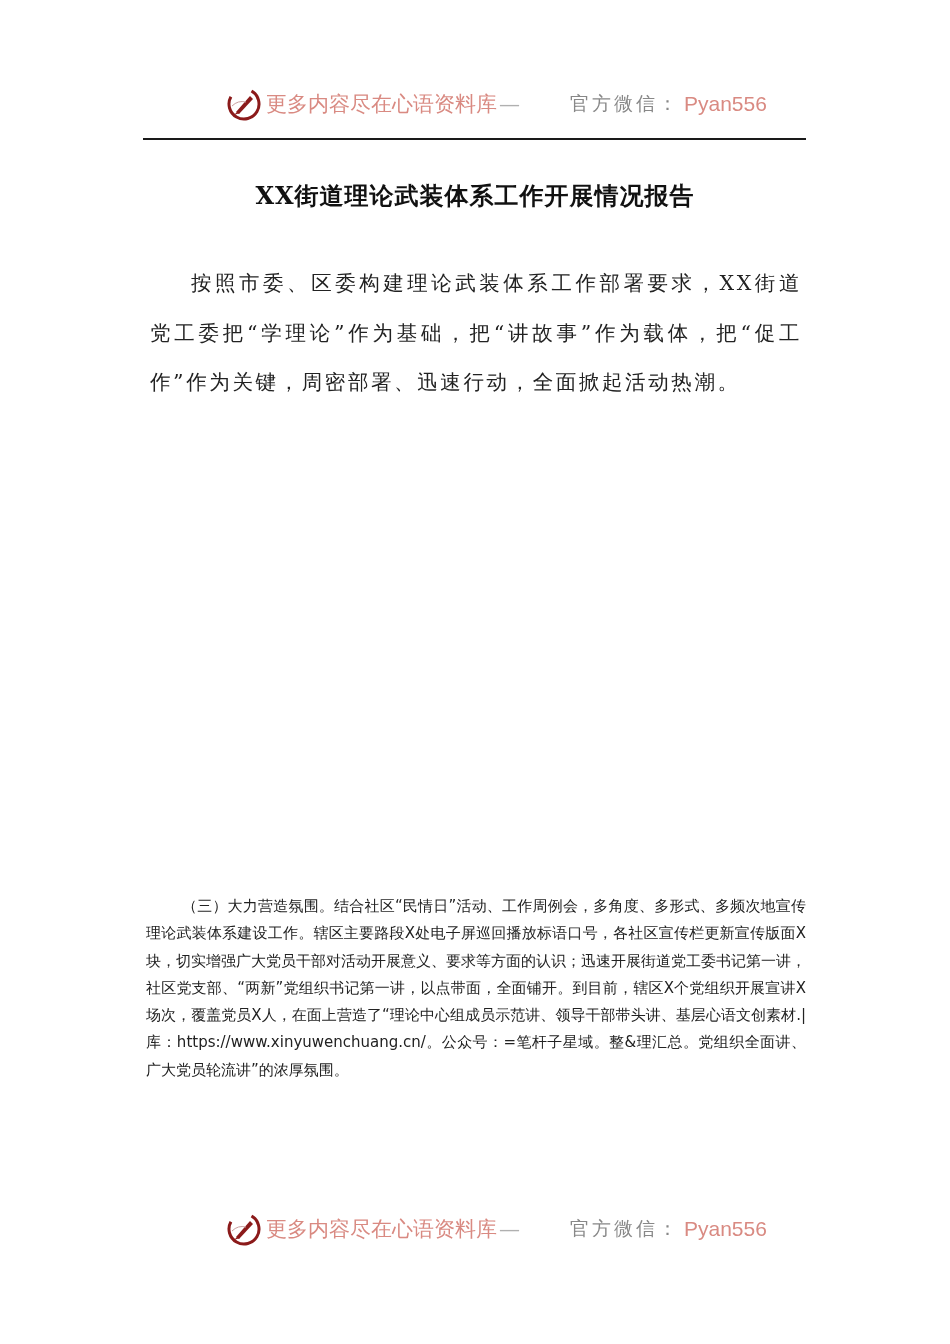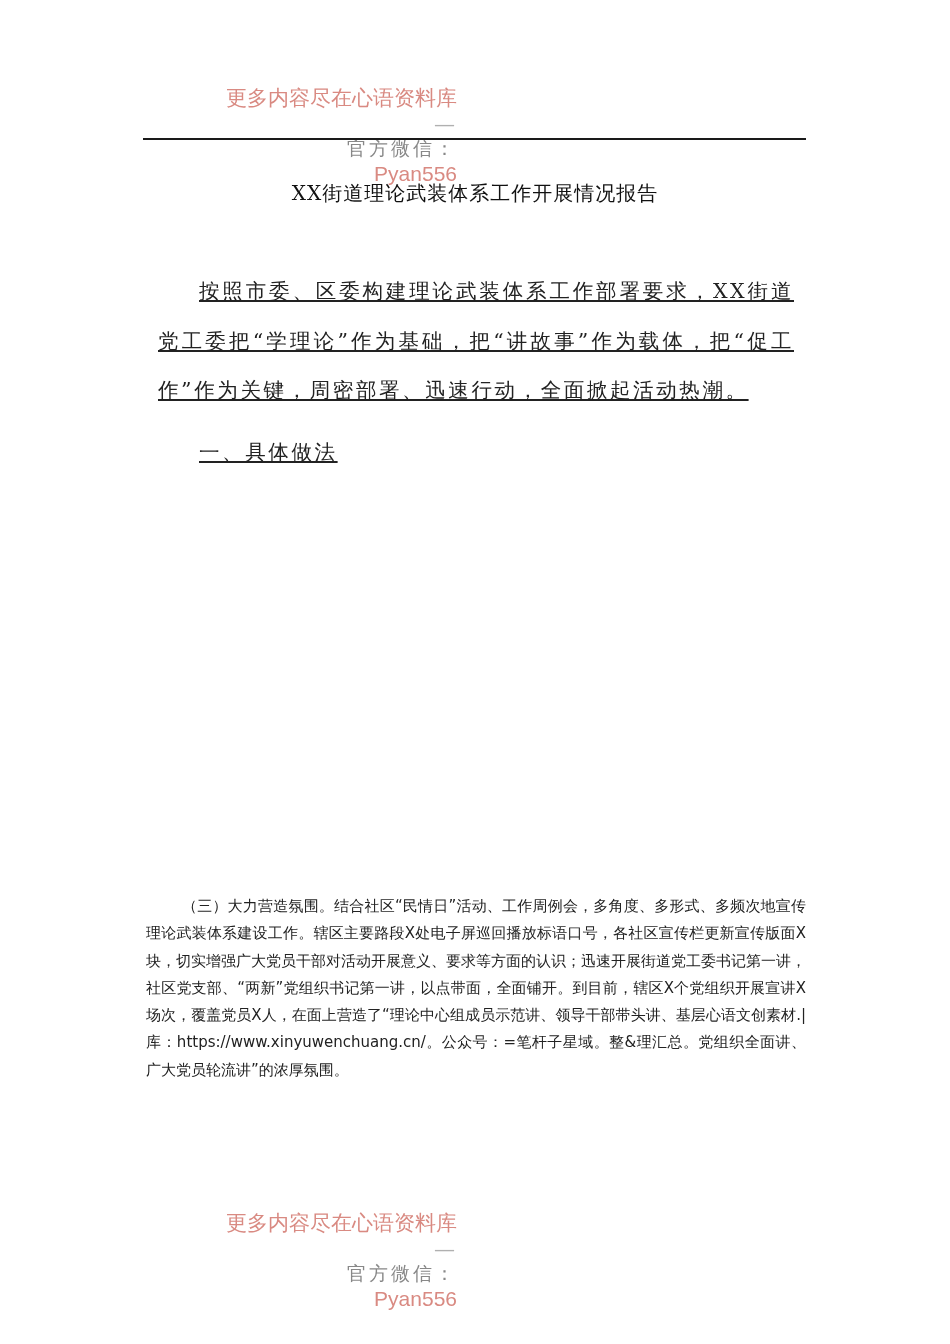--- a/index.html
+++ b/index.html
@@ -1,35 +1,35 @@
 <!DOCTYPE html>
 <html><head>
   <meta charset="utf-8">
   <style>
     html, body { margin: 0; padding: 0; background: #ffffff; }
     body { width: 950px; height: 1344px; position: relative; overflow: hidden; }
     .page { position: absolute; left: 0; top: 0; width: 950px; height: 1344px; background: #fff; }
 
-    .banner { position: absolute; left: 226px; display: flex; align-items: flex-end; height: 40px; flex-direction: column; }
+    .banner { position: absolute; left: 226px; display: flex; align-items: center; height: 40px; }
     .banner.top { top: 84px; }
     .banner.bottom { top: 1209px; }
     .logo { width: 36px; height: 36px; margin-right: 4px; }
     .banner-main { font-family: "DejaVu Serif", "Liberation Serif", serif; font-size: 21px; color: #d98a82; letter-spacing: 0px; }
     .banner-dash { font-family: "DejaVu Serif", serif; font-size: 21px; color: #b0b0b0; margin: 0 2px; }
     .banner-sub { font-family: "DejaVu Serif", serif; font-size: 19px; color: #888; letter-spacing: 3px; margin-left: 48px; }
     .banner-id { font-family: "Liberation Sans", sans-serif; font-size: 21px; color: #d98a82; margin-left: 4px; }
 
     .header-rule { position: absolute; left: 143px; top: 138px; width: 663px; height: 2px; background: #1a1a1a; }
 
     .title { position: absolute; left: 0; width: 950px; top: 180px; text-align: center;
-      font-family: "DejaVu Serif", "Liberation Serif", serif; font-weight: normal; font-size: 20px; color: #111; letter-spacing: 1px; }
+      font-family: "DejaVu Serif", "Liberation Serif", serif; font-weight: bold; font-size: 24px; color: #111; letter-spacing: 1px; }
 
     .body-block { position: absolute; left: 146px; width: 660px; font-family: "DejaVu Serif", "Liberation Serif", serif;
       font-size: 20.5px; color: #222; letter-spacing: 2.6px; }
-    .para { margin: 12px; line-height: 49.5px; text-indent: 2em; text-align: justify; text-decoration: underline; }
+    .para { margin: 4px; line-height: 49.5px; text-indent: 2em; text-align: justify; }
     .para.heading { text-indent: 2em; }
 
     .dense { position: absolute; left: 146px; width: 660px; top: 893px;
       font-family: "DejaVu Sans", "Liberation Sans", sans-serif; font-size: 15px; color: #222; line-height: 27.3px; text-align: justify; }
     .dense p { margin: 0; text-indent: 2.4em; }
   </style>
 </head>
 <body>
 
 <div class="page">
@@ -46,21 +46,20 @@
     <span class="banner-sub">官方微信：</span>
     <span class="banner-id">Pyan556</span>
   </div>
 
   <div class="header-rule"></div>
 
   <div class="title">XX街道理论武装体系工作开展情况报告</div>
 
   <div class="body-block" style="top:255px;">
     <p class="para">按照市委、区委构建理论武装体系工作部署要求，XX街道党工委把“学理论”作为基础，把“讲故事”作为载体，把“促工作”作为关键，周密部署、迅速行动，全面掀起活动热潮。</p>
-    <p class="para heading">一、具体做法</p>
   </div>
 
   <div class="dense">
     <p>（三）大力营造氛围。结合社区“民情日”活动、工作周例会，多角度、多形式、多频次地宣传理论武装体系建设工作。辖区主要路段X处电子屏巡回播放标语口号，各社区宣传栏更新宣传版面X块，切实增强广大党员干部对活动开展意义、要求等方面的认识；迅速开展街道党工委书记第一讲，社区党支部、“两新”党组织书记第一讲，以点带面，全面铺开。到目前，辖区X个党组织开展宣讲X场次，覆盖党员X人，在面上营造了“理论中心组成员示范讲、领导干部带头讲、基层心语文创素材.|库：https://www.xinyuwenchuang.cn/。公众号：=笔杆子星域。整&amp;理汇总。党组织全面讲、广大党员轮流讲”的浓厚氛围。</p>
   </div>
 
   <div class="banner bottom">
     <svg class="logo" viewBox="0 0 36 36">
       <circle cx="18" cy="18" r="15" fill="none" stroke="#8b1a1a" stroke-width="3" stroke-dasharray="70 24" transform="rotate(-60 18 18)"></circle>
       <path d="M10 26 L24 10 L27 13 L13 28 Z" fill="#8b1a1a"></path>

